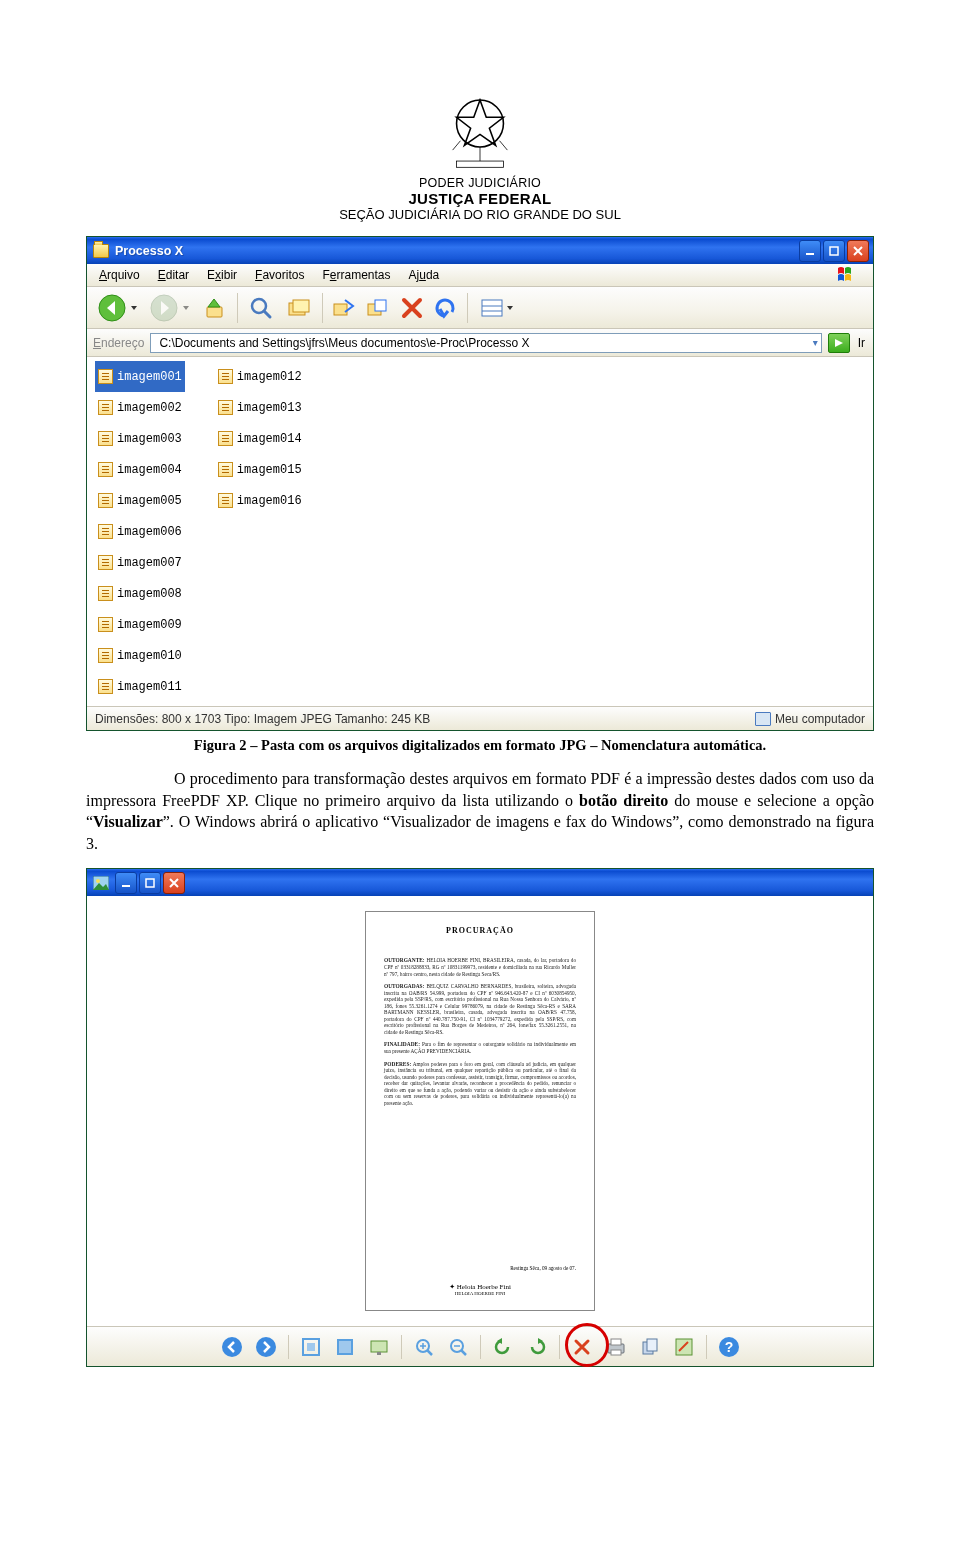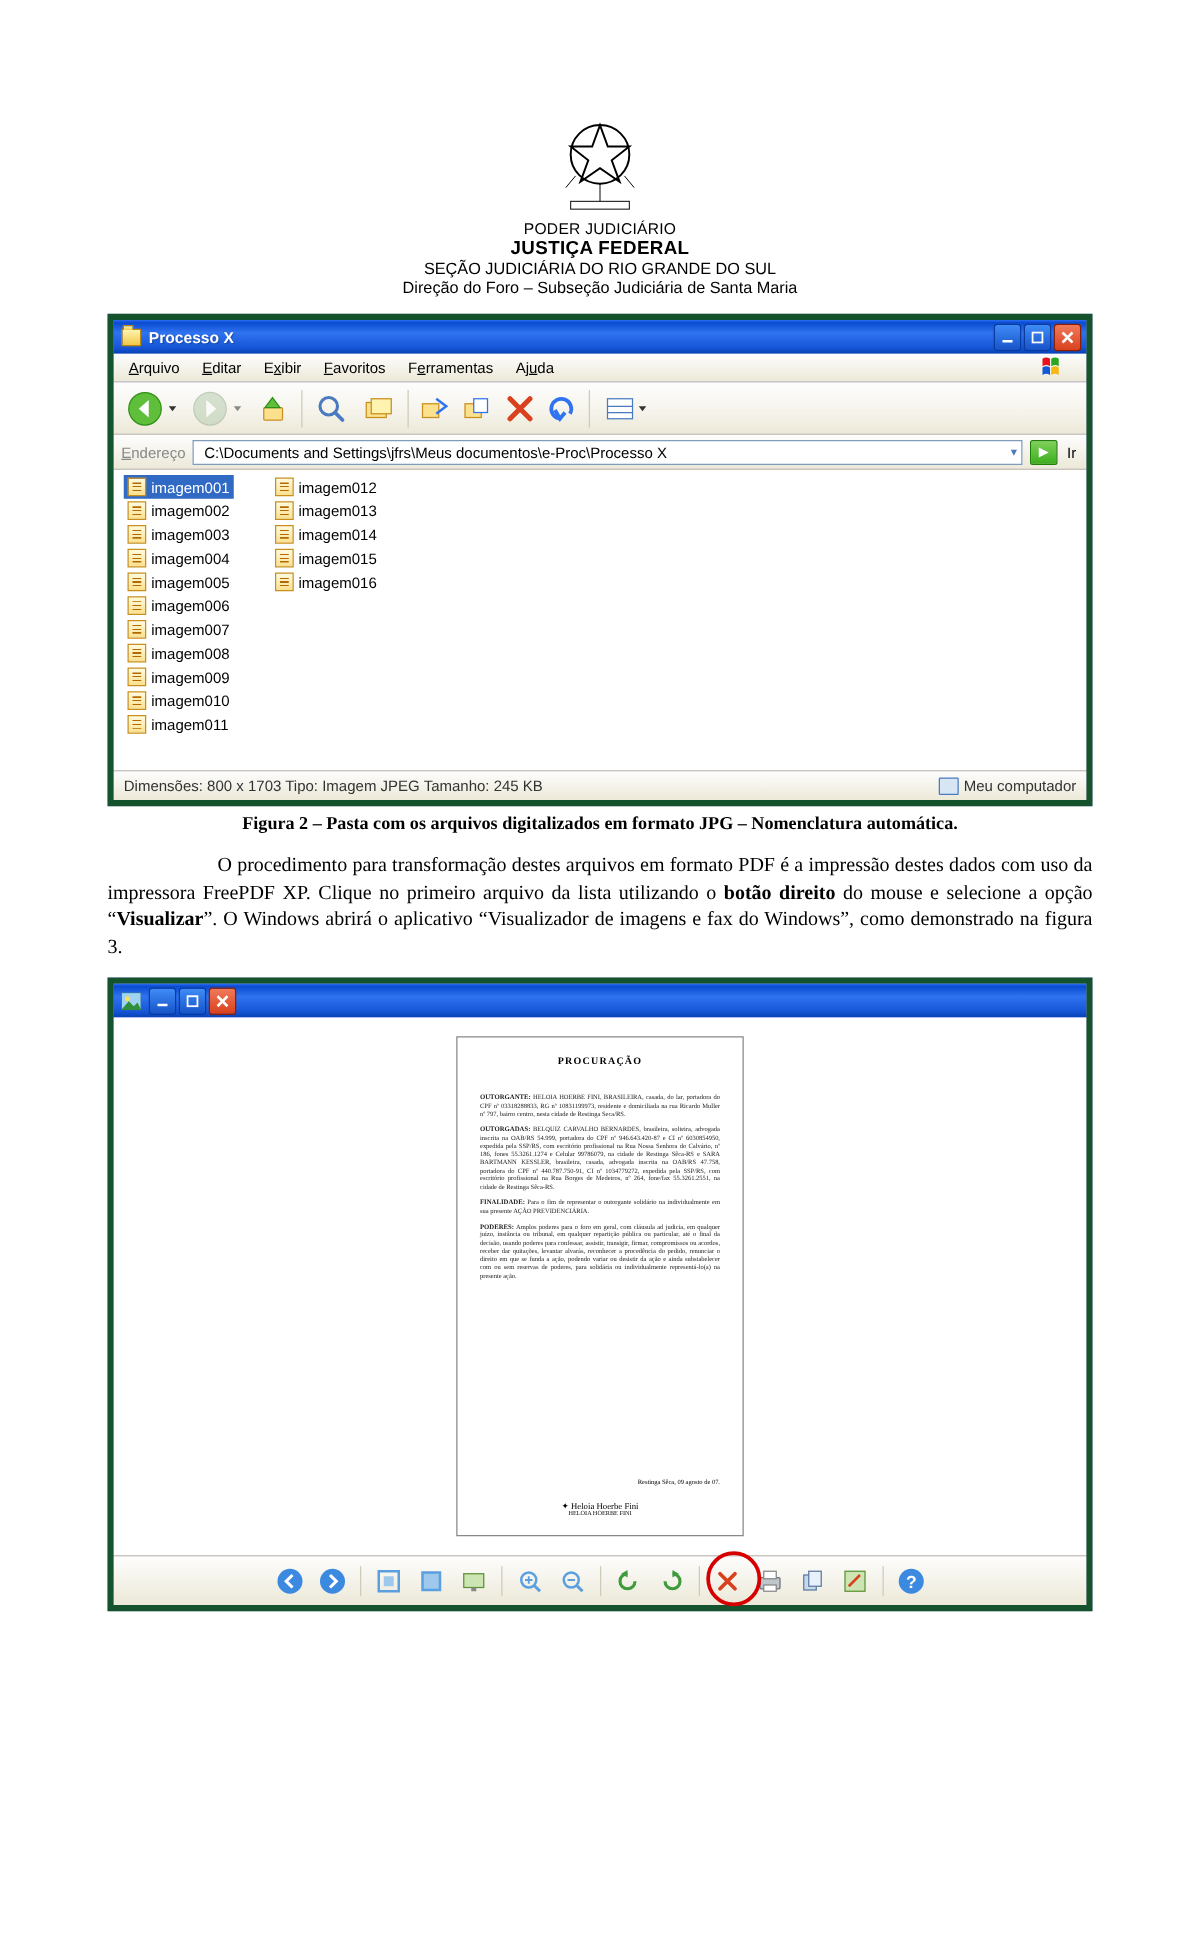--- a/index.html
+++ b/index.html
@@ -11,21 +11,21 @@
   .hdr-line1 { font-family: Arial, sans-serif; font-size: 12.5px; letter-spacing: 0.2px; }
   .hdr-line2 { font-family: Arial, sans-serif; font-weight: bold; font-size: 15px; letter-spacing: 0.3px; }
   .hdr-line3 { font-family: Arial, sans-serif; font-size: 13px; }
   .hdr-line4 { font-family: Arial, sans-serif; font-size: 13px; }
   .caption { font-family: "Times New Roman", serif; font-size: 14.5px; font-weight: bold; text-align: center; margin: 6px 0 14px; }
   .body-text { font-family: "Times New Roman", serif; font-size: 16px; text-align: justify; line-height: 1.35; margin-bottom: 14px; }
   .body-text .indent-run { display:inline-block; width:88px; }
   .body-text b { font-weight: bold; }
 
   
-  .xp-window { border: 5px solid #14532d; font-family: Tahoma, Arial, sans-serif; font-size: 12px; background: #c4b5fd; }
+  .xp-window { border: 1px solid #14532d; font-family: Tahoma, Arial, sans-serif; font-size: 12px; background: #c4b5fd; }
   .xp-titlebar { height: 27px; background: linear-gradient(to bottom, #2a6ef3 0%, #0a4bd0 8%, #2f73f0 38%, #1757d8 80%, #0642b6 100%); color: #fff; display: flex; align-items: center; padding: 0 4px 0 6px; }
   .xp-titlebar .folder-ico { width:16px; height:14px; margin-right:6px; background: linear-gradient(#fff3b0,#f2c848); border:1px solid #b8860b; border-radius:1px; position:relative; }
   .xp-titlebar .folder-ico:before { content:""; position:absolute; top:-4px; left:0; width:7px; height:3px; background: linear-gradient(#fff3b0,#f2c848); border:1px solid #b8860b; border-bottom:none; border-radius:1px 1px 0 0; }
   .xp-titlebar .title { font-weight: bold; font-size: 12.5px; flex:1; white-space:nowrap; overflow:hidden; text-overflow:ellipsis; text-shadow: 1px 1px 1px rgba(0,0,0,0.25);}
   .xp-winbtns { display:flex; gap:2px; }
   .xp-winbtn { width:22px; height:22px; border-radius:3px; display:flex; align-items:center; justify-content:center; font-weight:bold; font-size:12px; color:#fff; }
   .xp-winbtn.min, .xp-winbtn.max { background: linear-gradient(to bottom,#3f8cf7,#1653c9); border:1px solid #0a3ca0;}
   .xp-winbtn.close { background: linear-gradient(to bottom,#f07a5a,#d9411e); border:1px solid #8a1f05;}
 
   .xp-menubar { height:23px; background: linear-gradient(to bottom,#fdfdfd,#ece9d8); border-bottom:1px solid #cac6b8; display:flex; align-items:center; padding:0 4px; gap:2px; }
@@ -36,21 +36,21 @@
   .xp-toolbar { height:42px; background: linear-gradient(to bottom,#fdfdfd 0%, #f5f3ea 60%, #ece9d8 100%); border-bottom:1px solid #cac6b8; display:flex; align-items:center; padding:0 6px; gap:4px;}
   .tb-btn { height:34px; display:flex; align-items:center; justify-content:center; border-radius:3px; }
   .tb-sep { width:1px; height:30px; background:#cfcab9; margin: 0 2px; }
   .xp-addr { height:28px; background: linear-gradient(to bottom,#fdfdfd,#ece9d8); border-bottom:1px solid #cac6b8; display:flex; align-items:center; padding:0 6px; gap:6px; }
   .xp-addr label { color:#888; font-size:12px; }
   .xp-addr .addr-input { flex:1; height:20px; background:#fff; border:1px solid #7f9db9; display:flex; align-items:center; padding:0 3px; gap:5px; font-size:12px; }
   .xp-addr .go { width:22px; height:20px; background: linear-gradient(to bottom,#7fd15a,#3cae1e); border:1px solid #1f7d09; border-radius:2px; display:flex; align-items:center; justify-content:center; }
   .xp-addr .go-label { font-size:12px; padding:0 2px;}
   .xp-content { background:#fff; min-height:240px; display:flex; padding:4px 8px; gap:30px; }
   .filecol { display:flex; flex-direction:column; }
-  .file-item { display:flex; align-items:center; height:19px; gap:4px; font-size:12px; padding:0 3px; }
+  .file-item { display:flex; align-items:center; height:31px; gap:4px; font-size:12px; padding:0 3px;font-family:Liberation Mono, monospace; }
   .file-item.selected { background:#316ac5; color:#fff; }
   .file-ico { width:15px; height:15px; border:1px solid #c98f1c; background:linear-gradient(#fffbe0,#fbe08d); position:relative; }
   .file-ico:before { content:""; position:absolute; top:3px; left:3px; width:7px; height:7px; background:repeating-linear-gradient(#b26a00 0 1px, transparent 1px 3px); }
   .xp-status { height:24px; border-top:1px solid #cac6b8; background: linear-gradient(to bottom,#fdfdfd,#ece9d8); display:flex; align-items:center; padding:0 8px; font-size:12px; color:#333; }
   .xp-status .sp { flex:1; }
   .xp-status .pc-icon { width:16px; height:14px; margin-right:4px; background:#d8e6f4; border:1px solid #4a7abf; border-radius:1px;}
 
   
   .viewer-content { background:#fff; height:430px; display:flex; align-items:center; justify-content:center; }
   .doc-page { width:230px; height:400px; border:1px solid #888; background:#fff; padding:14px 18px; font-family: "Times New Roman", serif; display:flex; flex-direction:column; }
@@ -84,21 +84,20 @@
           <line x1="50" y1="78" x2="50" y2="96"></line>
           <line x1="25" y1="70" x2="15" y2="82"></line>
           <line x1="75" y1="70" x2="85" y2="82"></line>
         </g>
         <rect x="20" y="96" width="60" height="8" fill="none" stroke="#000" stroke-width="1"></rect>
       </svg>
     </div>
     <div class="hdr-line1">PODER JUDICIÁRIO</div>
     <div class="hdr-line2">JUSTIÇA FEDERAL</div>
     <div class="hdr-line3">SEÇÃO JUDICIÁRIA DO RIO GRANDE DO SUL</div>
-    <div class="hdr-line4">Direção do Foro – Subseção Judiciária de Santa Maria</div>
   </div>
 
   <div class="xp-window">
     <div class="xp-titlebar">
       <span class="folder-ico"></span>
       <span class="title">Processo X</span>
       <div class="xp-winbtns">
         <div class="xp-winbtn min">
             <svg width="10" height="10">
               <rect x="1" y="7" width="8" height="2" fill="#fff"></rect>

